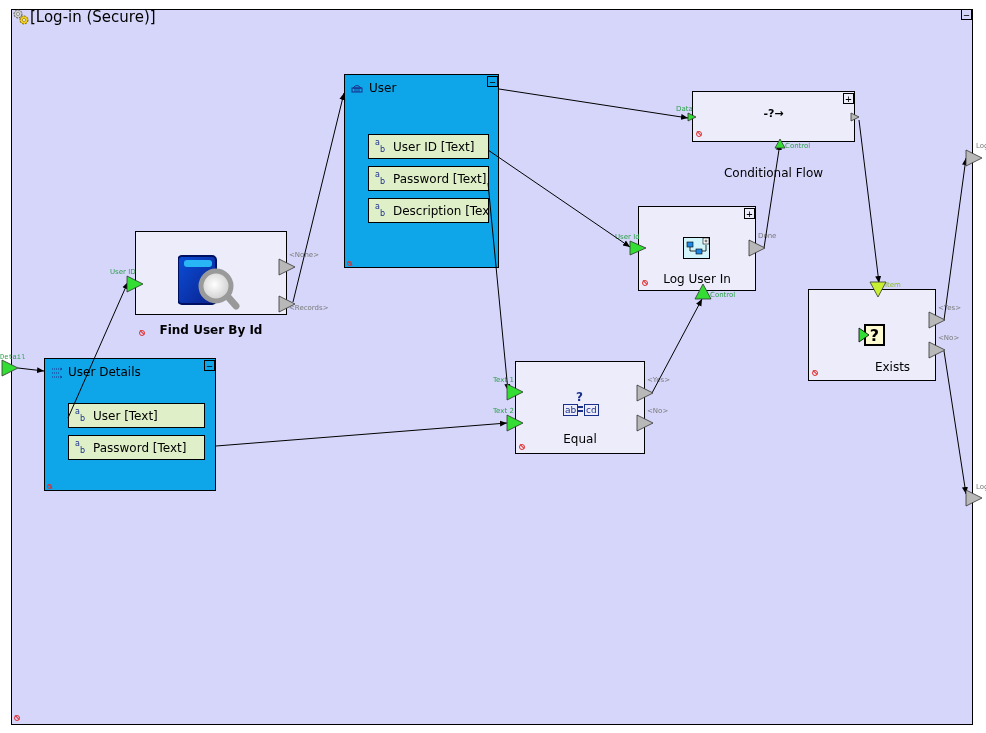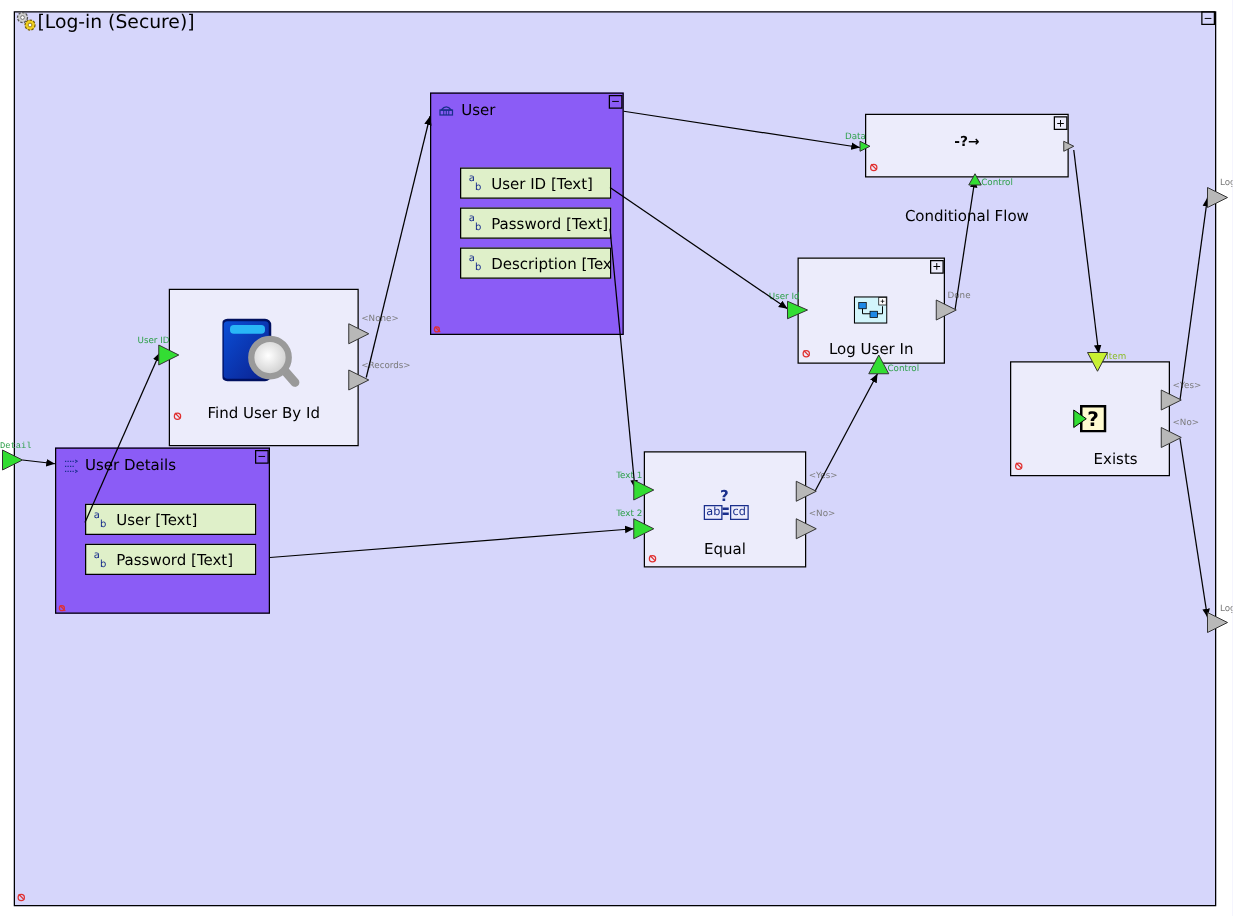--- a/index.html
+++ b/index.html
@@ -2,21 +2,21 @@
 <html><head>
 <meta charset="utf-8">
 <style>
   html, body { margin:0; padding:0; background:#ffffff; }
   body { width:986px; height:733px; position:relative; overflow:hidden; font-family:"DejaVu Sans", sans-serif; }
   #canvas { position:absolute; left:11px; top:9px; width:962px; height:716px; background:#d6d6fb; border:1px solid #000; box-sizing:border-box; }
   .title { position:absolute; left:12px; top:8px; font-size:15px; color:#000; display:flex; align-items:center; gap:0; }
   .gear { width:18px; height:18px; }
   .collapse-btn { position:absolute; width:11px; height:11px; border:1px solid #000; background:transparent; box-sizing:border-box; font-size:11px; line-height:8px; text-align:center; padding:0; cursor:pointer; color:#000; }
   .node { position:absolute; border:1px solid #000; box-sizing:border-box; background:#ececfb; }
-  .node.green { background:#8b5cf6; }
+  .node.green { background:#0ea5e9; }
   .node-title { position:absolute; font-size:12px; color:#000; }
   .node-label { position:absolute; left:0; right:0; text-align:center; font-size:12px; color:#000; }
   .field { position:absolute; height:25px; border:1px solid #000; box-sizing:border-box; background:#dff0c9; font-size:12px; display:flex; align-items:center; padding-left:6px; gap:8px; white-space:nowrap; overflow:hidden; }
   .ab { font-size:10px; color:#1a2f8c; }
   .ab sup { font-size:8px; }
   .ab sub { font-size:8px; }
   .no-sign { position:absolute; width:6px; height:6px; border:1.5px solid #e03030; border-radius:50%; box-sizing:border-box; }
   .no-sign::after { content:""; position:absolute; left:-1px; top:1px; width:6px; height:1.3px; background:#e03030; transform:rotate(45deg); }
   .port-label { position:absolute; font-size:7px; white-space:nowrap; }
   .port-label.green { color:#2ea04a; }
@@ -51,21 +51,21 @@
     <span class="ab"><sup>a</sup><sub>b</sub></span>
     <span>User [Text]</span>
   </div>
   <div class="field" style="left:23px;top:76px;width:137px;">
     <span class="ab"><sup>a</sup><sub>b</sub></span>
     <span>Password [Text]</span>
   </div>
   <span class="no-sign" style="left:2px;top:125px;width:5px;height:5px;"></span>
 </div>
 
-<div class="node" style="left:135px;top:231px;width:152px;height:126px;">
+<div class="node" style="left:135px;top:231px;width:152px;height:84px;font-weight:bold;">
   <svg style="position:absolute;left:42px;top:22px;" width="64" height="56" viewBox="0 0 64 56">
     <defs>
       <linearGradient id="dbg" x1="0" x2="1" y1="0" y2="1">
         <stop offset="0" stop-color="#0a4fd8"></stop>
           <stop offset="1" stop-color="#0b1f8c"></stop>
       </linearGradient>
       <radialGradient id="lens" cx="0.45" cy="0.45" r="0.6">
         <stop offset="0" stop-color="#ffffff"></stop>
           <stop offset="1" stop-color="#c8c8c8"></stop>
       </radialGradient>
@@ -142,21 +142,21 @@
   </svg>
   <div class="node-label" style="top:70px;padding-left:41px;">Exists</div>
   <span class="no-sign" style="left:3px;top:80px;"></span>
 </div>
 
 <span class="port-label green" style="left:0px;top:353px;font-family:Liberation Mono, monospace;">Detail</span>
 <span class="port-label gray" style="left:976px;top:142px;">Log</span>
 <span class="port-label gray" style="left:976px;top:483px;">Log</span>
 <span class="port-label green" style="left:110px;top:268px;">User ID</span>
 <span class="port-label gray" style="left:289px;top:251px;">&lt;None&gt;</span>
-<span class="port-label gray" style="left:289px;top:288px;">&lt;Records&gt;</span>
+<span class="port-label gray" style="left:289px;top:304px;">&lt;Records&gt;</span>
 <span class="port-label green" style="left:493px;top:376px;">Text 1</span>
 <span class="port-label green" style="left:493px;top:407px;">Text 2</span>
 <span class="port-label gray" style="left:647px;top:376px;">&lt;Yes&gt;</span>
 <span class="port-label gray" style="left:647px;top:407px;">&lt;No&gt;</span>
 <span class="port-label green" style="left:615px;top:233px;">User Id</span>
 <span class="port-label green" style="left:710px;top:291px;">Control</span>
 <span class="port-label gray" style="left:758px;top:232px;">Done</span>
 <span class="port-label green" style="left:676px;top:105px;">Data</span>
 <span class="port-label green" style="left:785px;top:142px;">Control</span>
 <span class="port-label" style="left:885px;top:281px;color:#8cbc2a;">Item</span>

